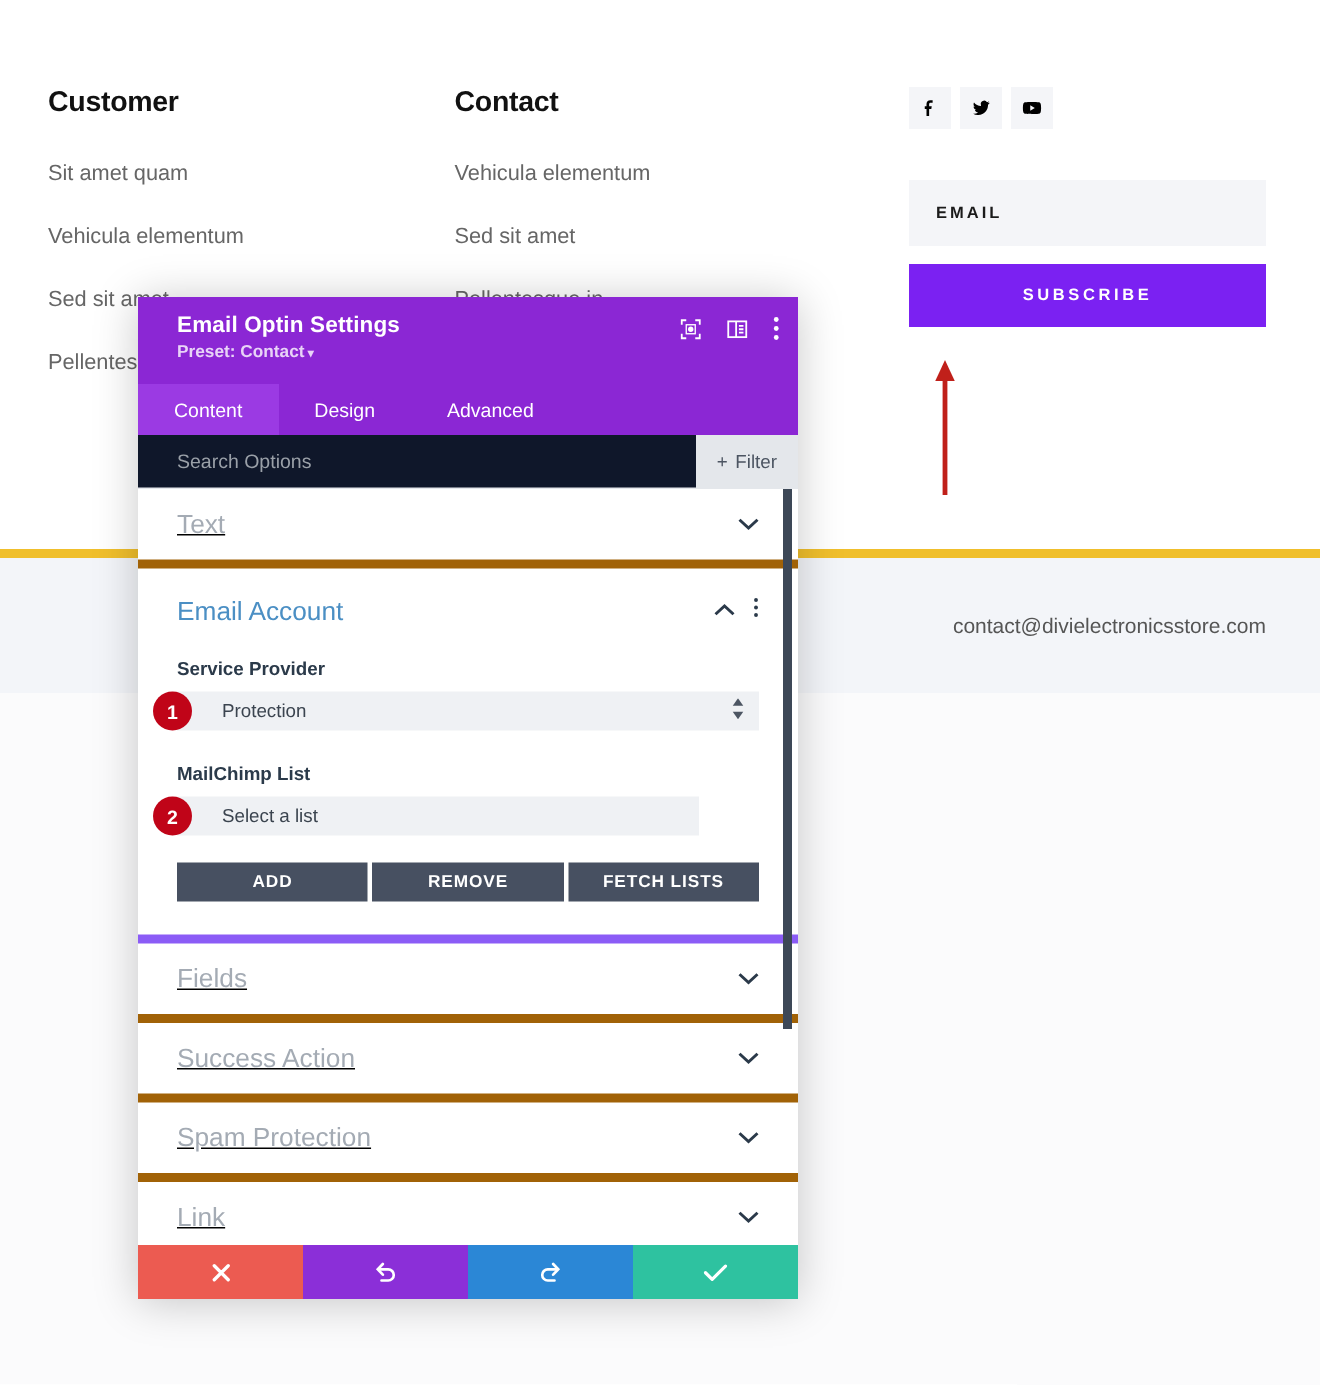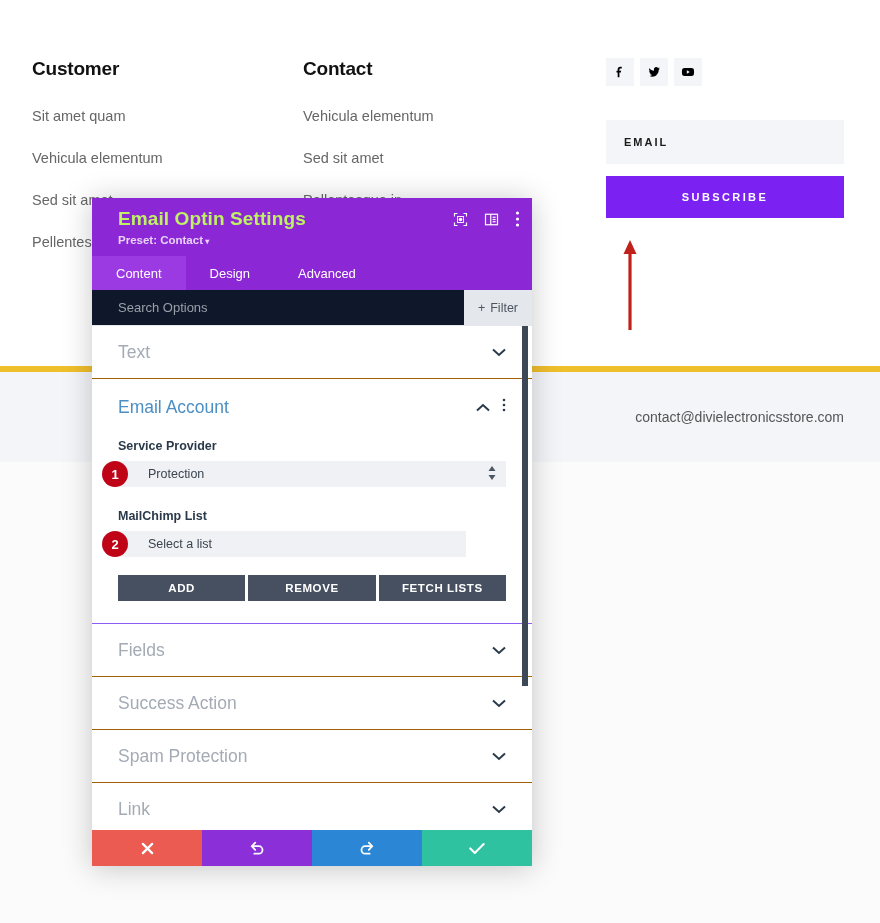--- a/index.html
+++ b/index.html
@@ -60,21 +60,21 @@
   
   .modal {
     position:absolute; left:92px; top:198px; width:440px; height:668px;
     background:#fff; box-shadow: 0 2px 28px rgba(0,0,0,0.22);
     display:flex; flex-direction:column; overflow:hidden;
   }
   .modal-header {
     background:#8b27d4; height:58px; padding:10px 14px 0 26px;
     position:relative; flex:0 0 auto;
   }
-  .modal-title { color:#bef264; font-size:19px; font-weight:bold; letter-spacing:0.1px; }
+  .modal-title { color:#ffffff; font-size:15px; font-weight:bold; letter-spacing:0.1px; }
   .modal-preset { color:#e8d3f7; font-size:11.5px; font-weight:bold; margin-top:4px; }
   .modal-preset .caret { font-size:8px; }
   .header-icons {
     position:absolute; right:12px; top:13px; display:flex; align-items:center; gap:16px;
   }
   .hicon { color:#fff; display:flex; align-items:center; justify-content:center; cursor:pointer; }
 
   .tabs { display:flex; background:#8b27d4; height:34px; flex:0 0 auto; }
   .tab {
     padding:0 24px; height:34px; display:flex; align-items:center;
@@ -89,28 +89,28 @@
   .searchbar .sb-text { padding-left:26px; color:#9aa0a8; font-size:13px; }
   .filter-btn {
     position:absolute; right:0; top:0; height:36px; padding:0 14px;
     background:#e4e7eb; display:flex; align-items:center; gap:5px;
     color:#4c5562; font-size:12.5px; cursor:pointer;
   }
 
   .modal-body { flex:1 1 auto; position:relative; overflow:hidden; background:#fff; }
 
   .section {
-    border-bottom:1px solid #a16207; padding:0 26px;
+    border-bottom:6px solid #a16207; padding:0 26px;
     display:flex; align-items:center; justify-content:space-between;
-    height:53px; cursor:pointer;
+    height:53px; cursor:pointer;text-decoration:underline;
   }
   .section-title { font-size:17.5px; color:#a4abb4; }
   .chev { color:#2b3a4a; font-size:13px; }
 
-  .section-open { border-bottom:1px solid #8b5cf6; padding:0 26px 22px; }
+  .section-open { border-bottom:6px solid #8b5cf6; padding:0 26px 22px; }
   .section-open .open-head {
     display:flex; align-items:center; justify-content:space-between; height:56px; cursor:pointer;
   }
   .section-open .open-title { font-size:17.5px; color:#4b8fc4; }
   .open-actions { display:flex; align-items:center; gap:12px; color:#2b3a4a; }
 
   .field-label { font-size:12.5px; font-weight:bold; color:#2b3a4a; margin-top:4px; }
   .select-wrap { position:relative; margin-top:8px; }
   .select-box {
     height:26px; background:#eff1f4; display:flex; align-items:center;

